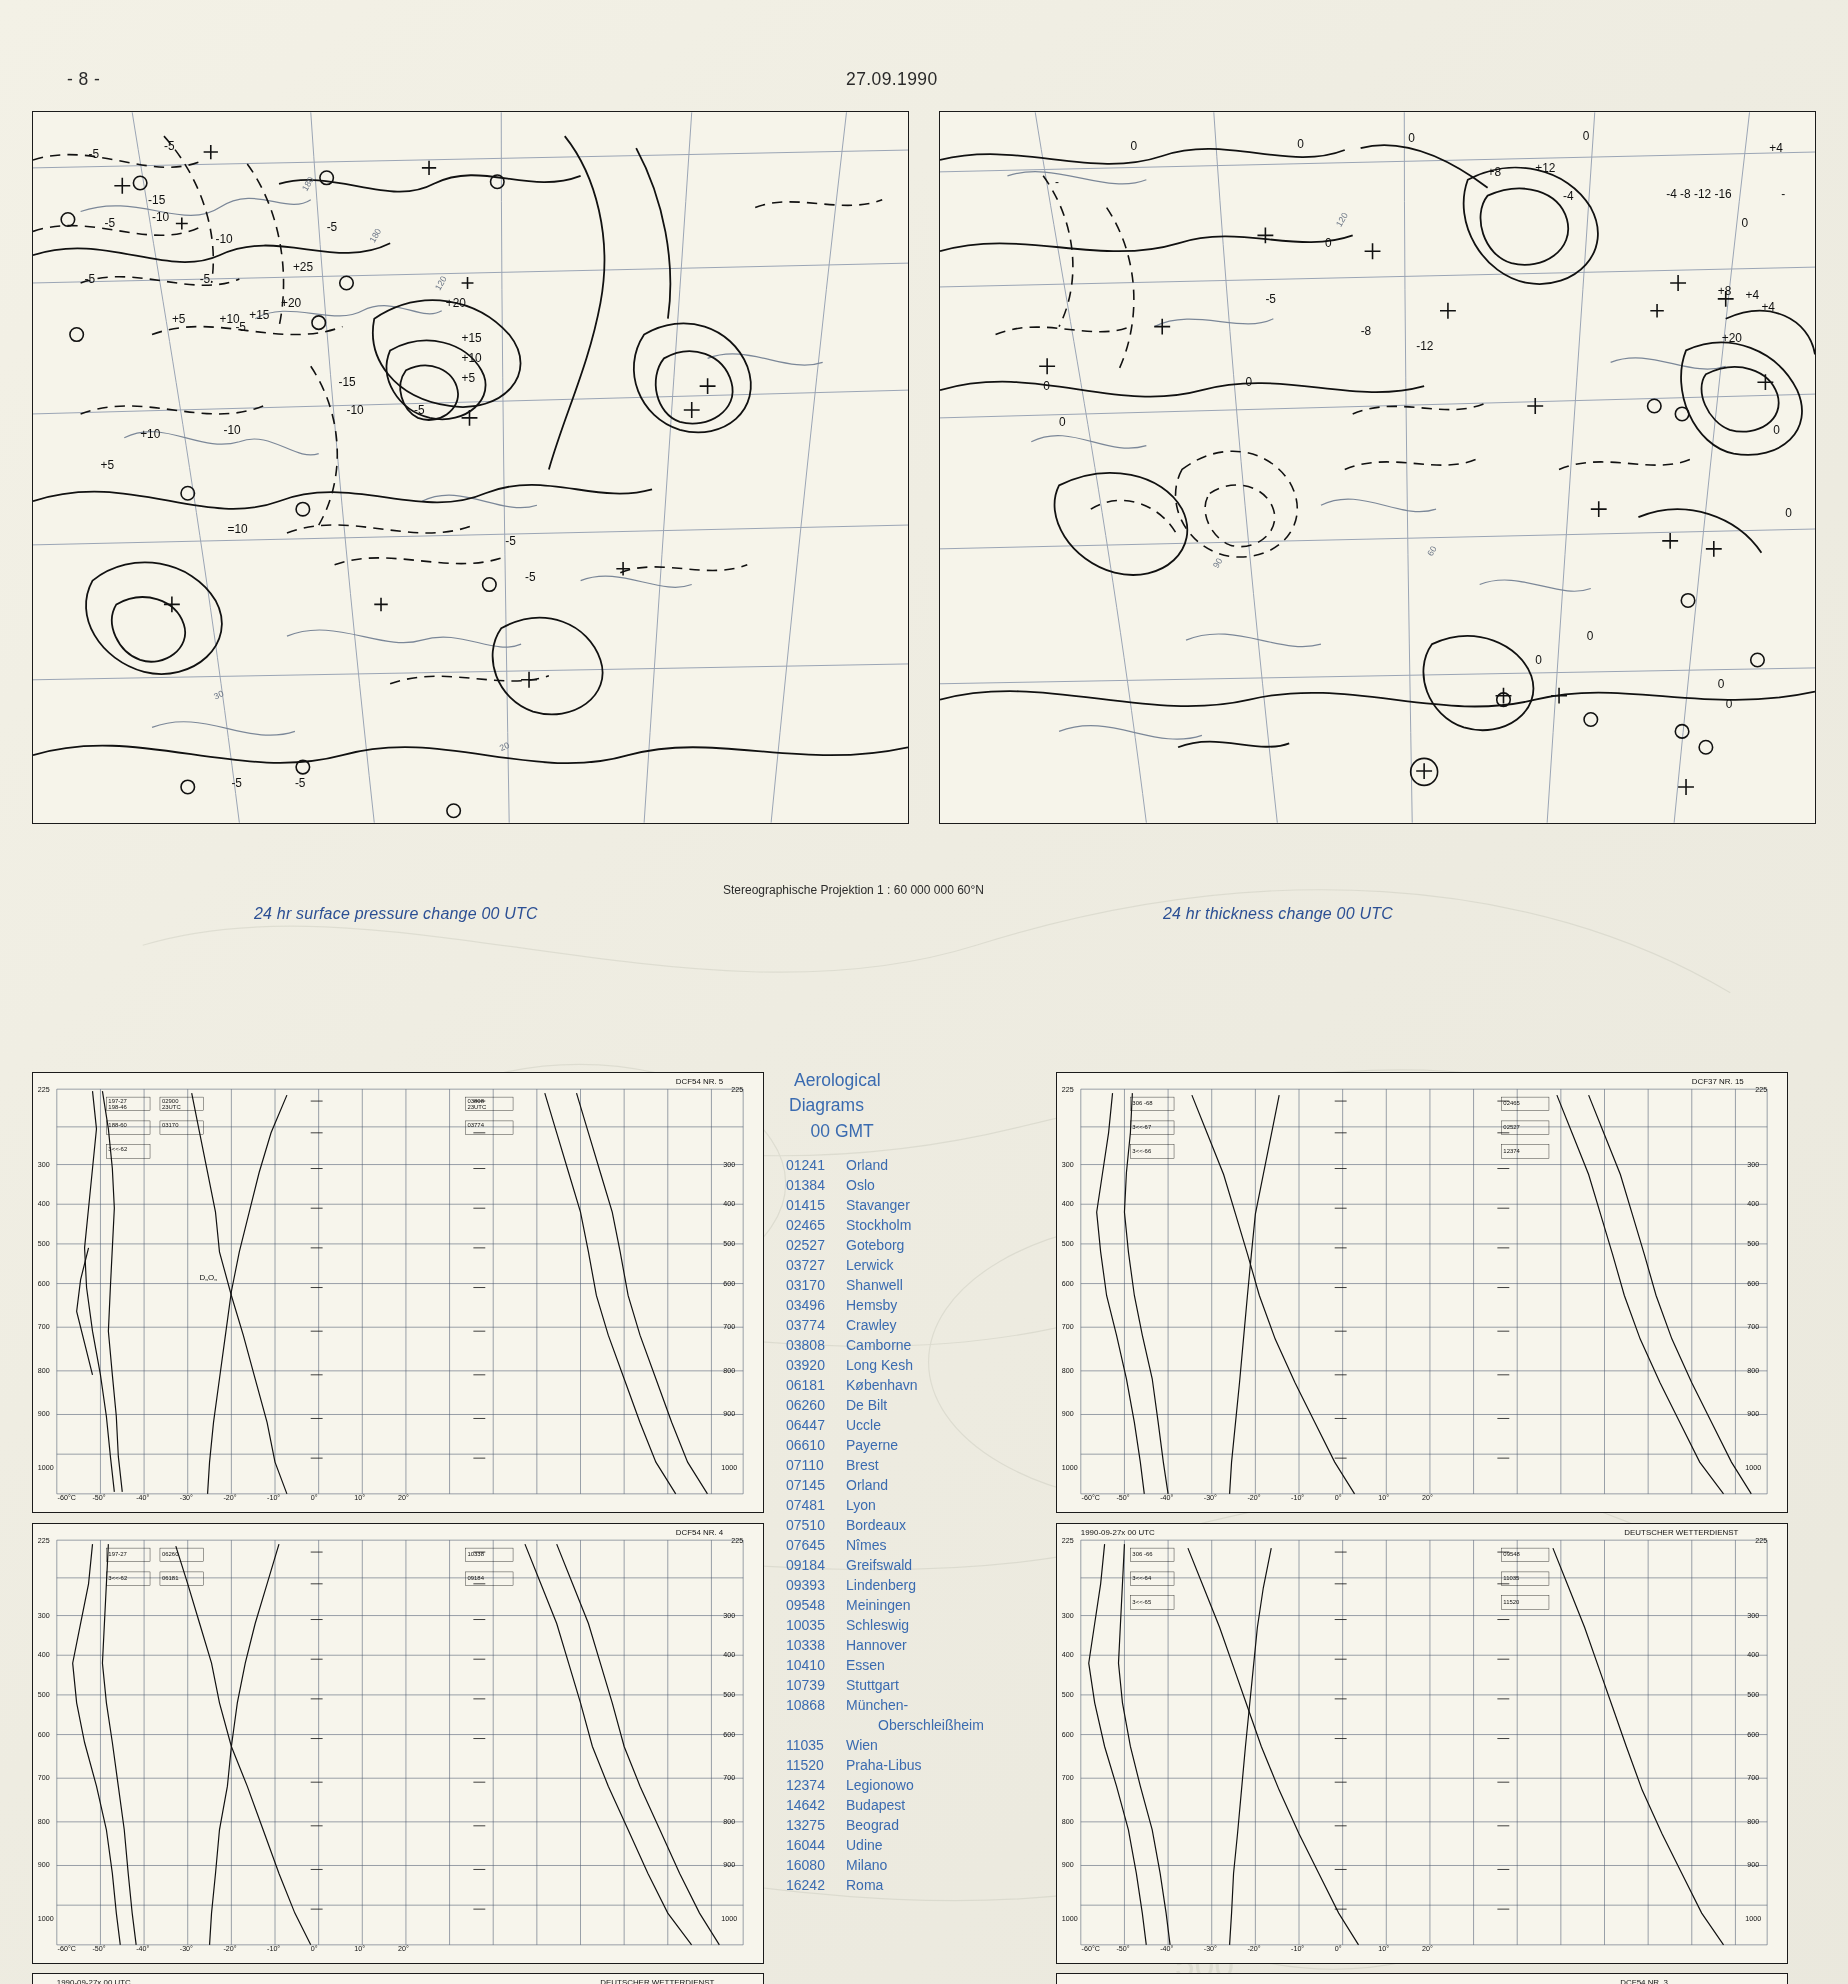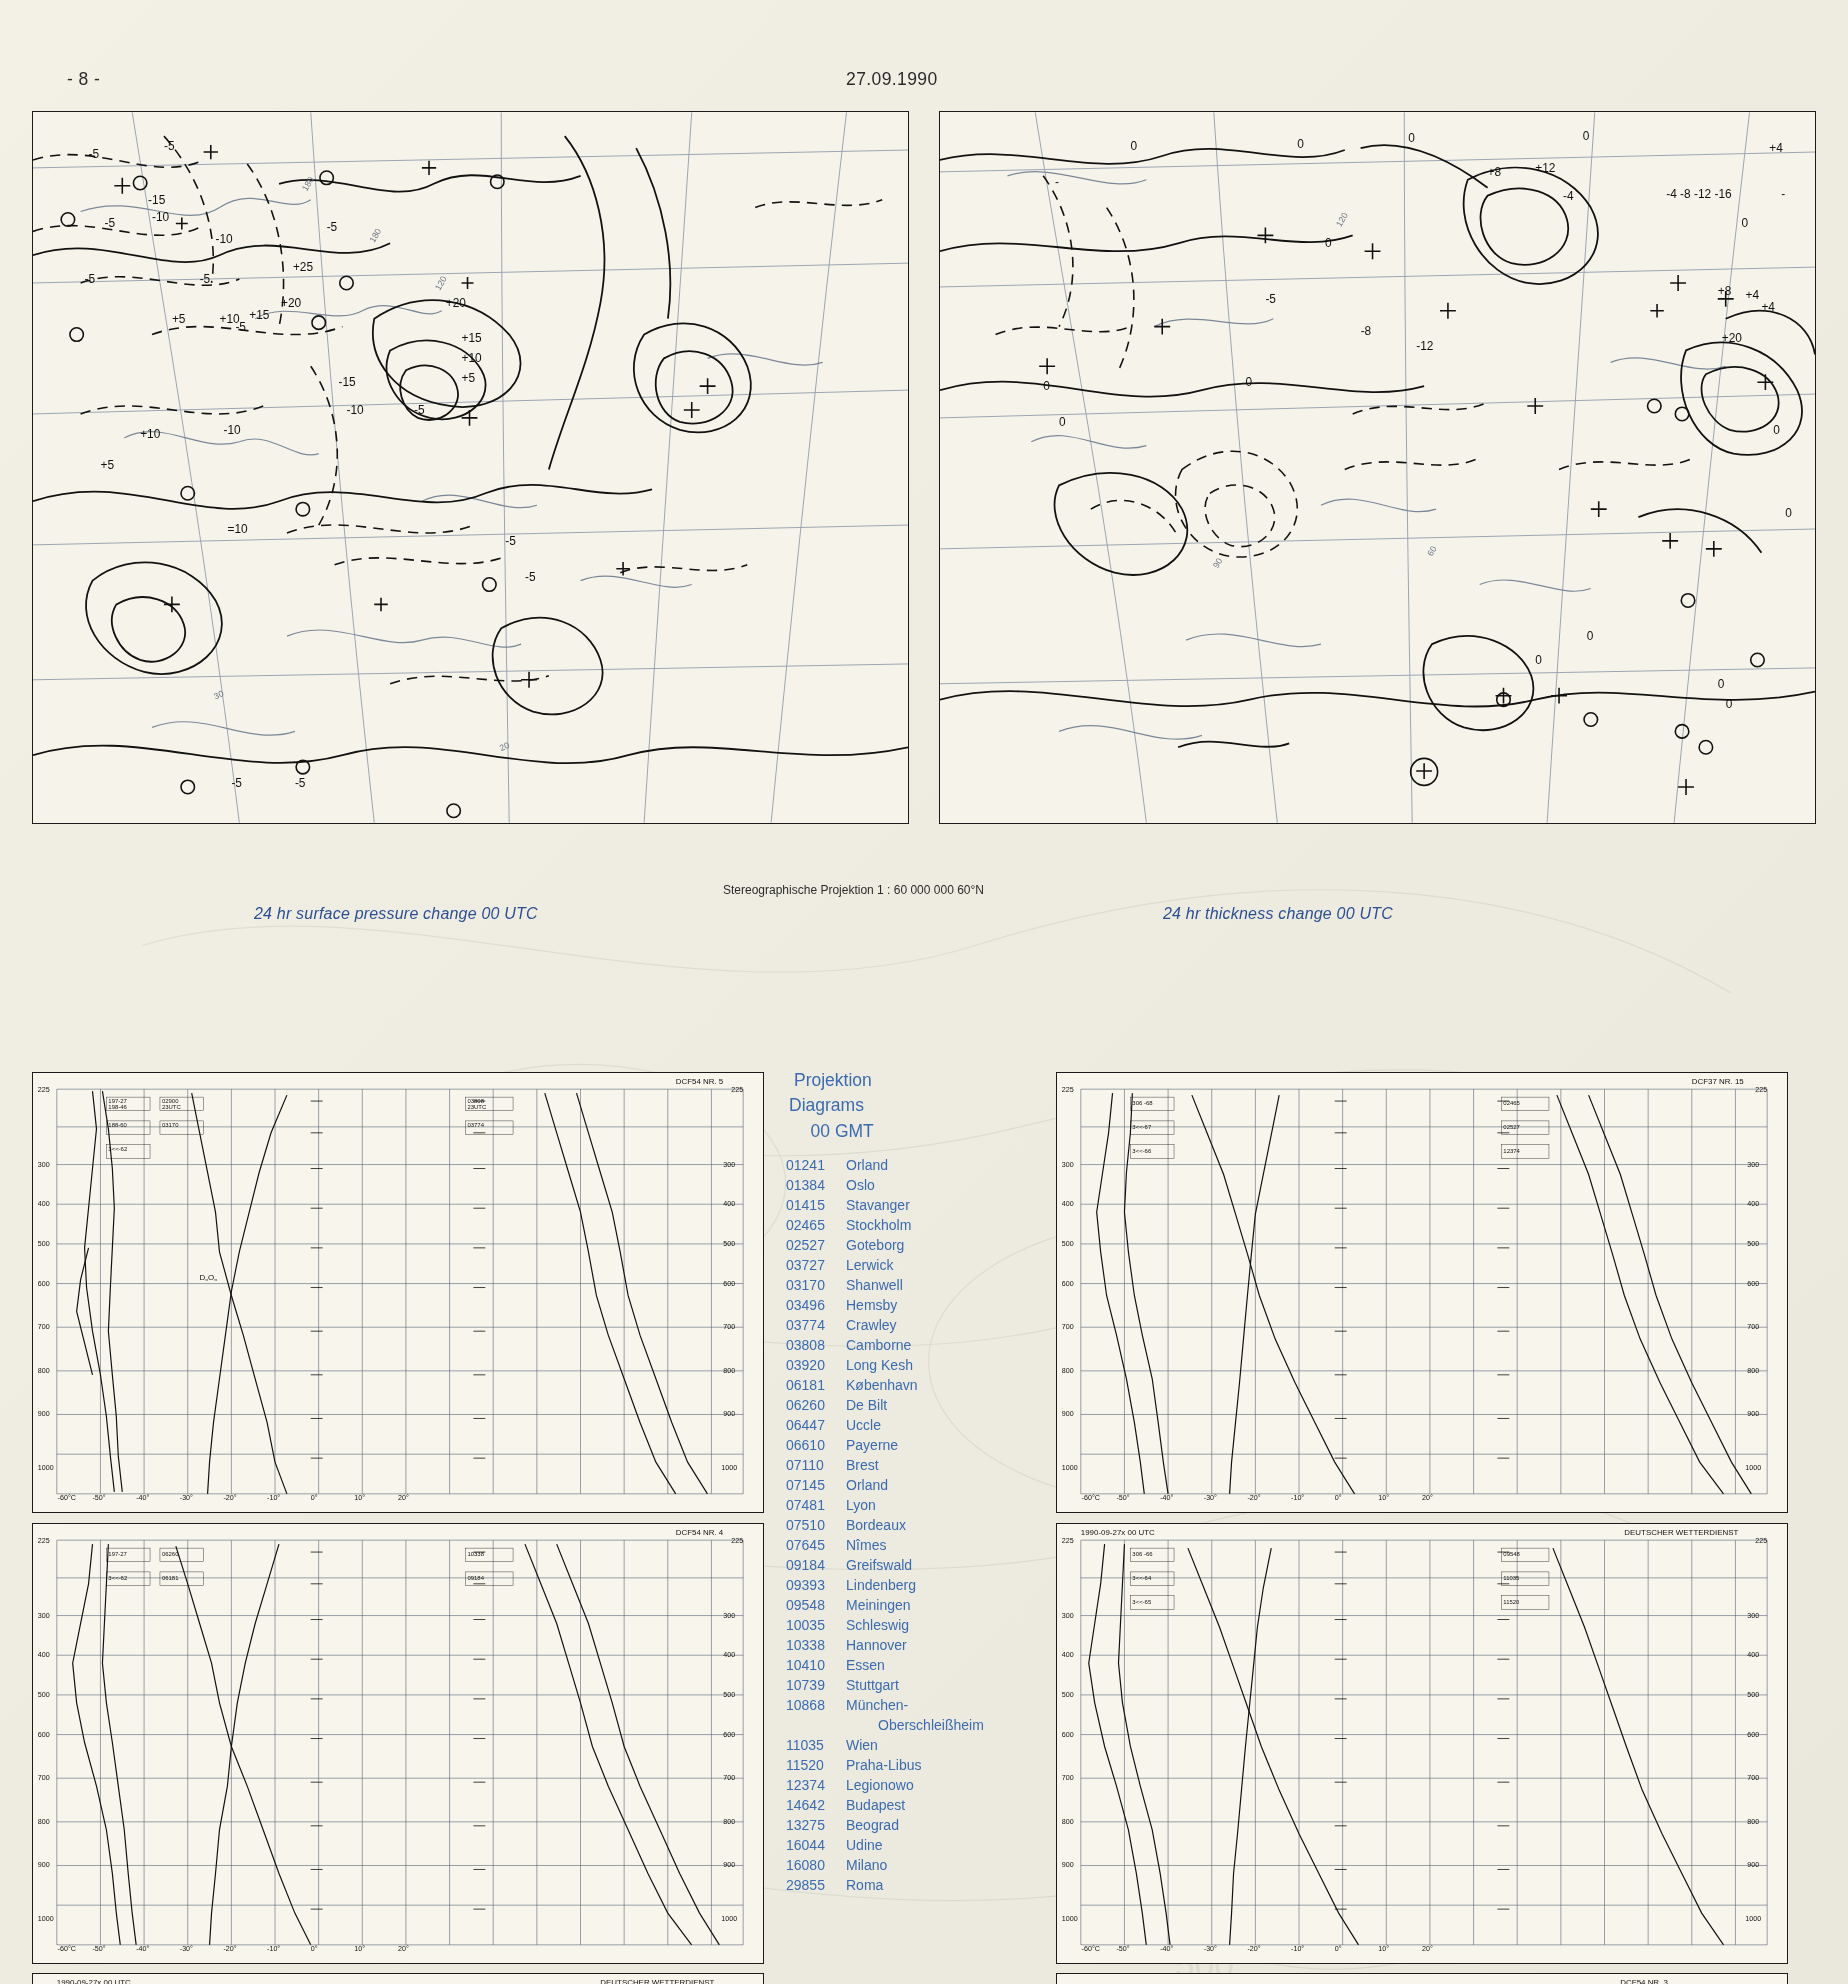--- a/index.html
+++ b/index.html
@@ -607,21 +607,21 @@
           <rect x="1090" y="55" width="120" height="36" fill="none" stroke="#111"></rect>
             <text x="1095" y="78">07510</text>
         </g>
         <text x="60" y="28" font-family="Liberation Sans, sans-serif" font-size="20" fill="#111">1990-09-27x  00 UTC</text>
         <text x="1430" y="28" font-family="Liberation Sans, sans-serif" font-size="20" fill="#111">DEUTSCHER WETTERDIENST</text>
       </svg>
     </div>
   </div>
 
   <div id="station-panel">
-    <div class="title">Projektion</div>
+    <div class="title">Aerological</div>
     <div class="title indent">Diagrams</div>
     <div class="title indent2">00 GMT</div>
     <div id="station-list">
       <div class="station"><span class="code">01241</span><span>Orland</span></div>
       <div class="station"><span class="code">01384</span><span>Oslo</span></div>
       <div class="station"><span class="code">01415</span><span>Stavanger</span></div>
       <div class="station"><span class="code">02465</span><span>Stockholm</span></div>
       <div class="station"><span class="code">02527</span><span>Goteborg</span></div>
       <div class="station"><span class="code">03727</span><span>Lerwick</span></div>
       <div class="station"><span class="code">03170</span><span>Shanwell</span></div>
@@ -647,21 +647,21 @@
       <div class="station"><span class="code">10739</span><span>Stuttgart</span></div>
       <div class="station"><span class="code">10868</span><span>München-</span></div>
       <div class="station"><span class="cont">Oberschleißheim</span></div>
       <div class="station"><span class="code">11035</span><span>Wien</span></div>
       <div class="station"><span class="code">11520</span><span>Praha-Libus</span></div>
       <div class="station"><span class="code">12374</span><span>Legionowo</span></div>
       <div class="station"><span class="code">14642</span><span>Budapest</span></div>
       <div class="station"><span class="code">13275</span><span>Beograd</span></div>
       <div class="station"><span class="code">16044</span><span>Udine</span></div>
       <div class="station"><span class="code">16080</span><span>Milano</span></div>
-      <div class="station"><span class="code">29855</span><span>Roma</span></div>
+      <div class="station"><span class="code">16242</span><span>Roma</span></div>
     </div>
   </div>
 
   <div id="aero-right">
 
     <div class="skewt r1">
       <svg viewBox="0 0 1840 1105" width="730" height="439">
         <g stroke="#4d5a70" stroke-width="1.4" fill="none">
           <path d="M60 40 H1790 M60 135 H1790 M60 230 H1790 M60 330 H1790 M60 430 H1790 M60 530 H1790 M60 640 H1790 M60 750 H1790 M60 860 H1790 M60 960 H1790 M60 1060 H1790"></path>
           <path d="M60 40 V1060 M170 40 V1060 M280 40 V1060 M390 40 V1060 M500 40 V1060 M610 40 V1060 M720 40 V1060 M830 40 V1060 M940 40 V1060 M1050 40 V1060 M1160 40 V1060 M1270 40 V1060 M1380 40 V1060 M1490 40 V1060 M1600 40 V1060 M1710 40 V1060 M1790 40 V1060"></path>

